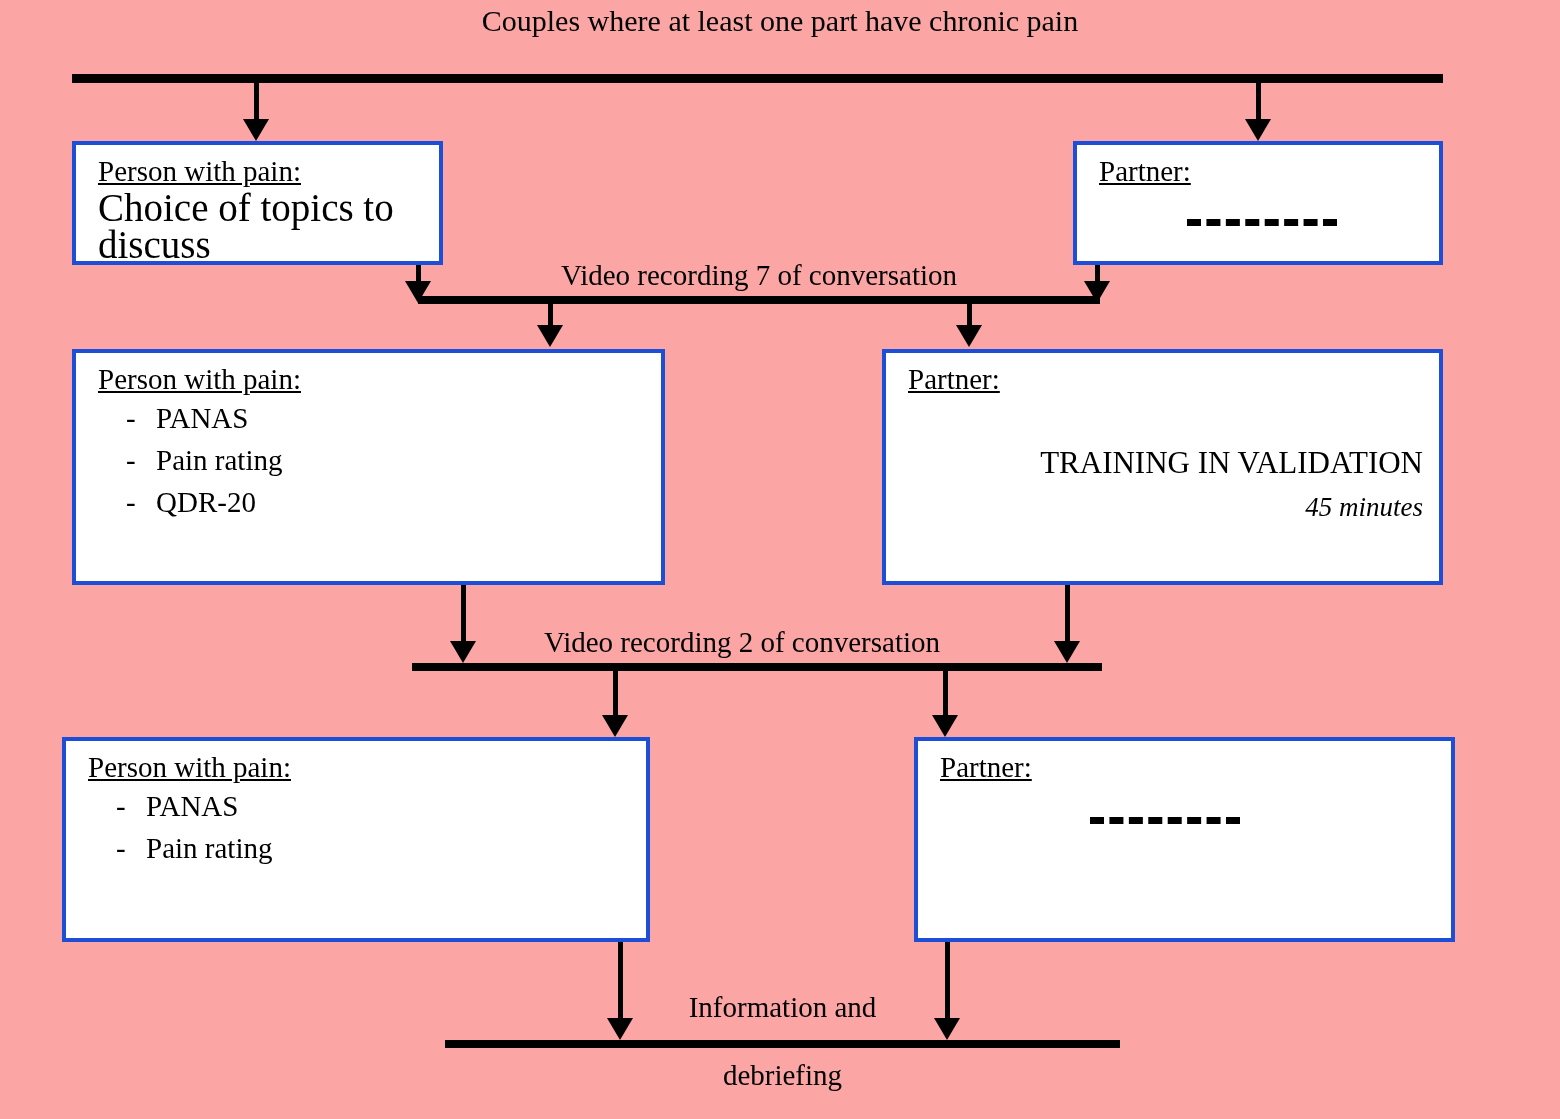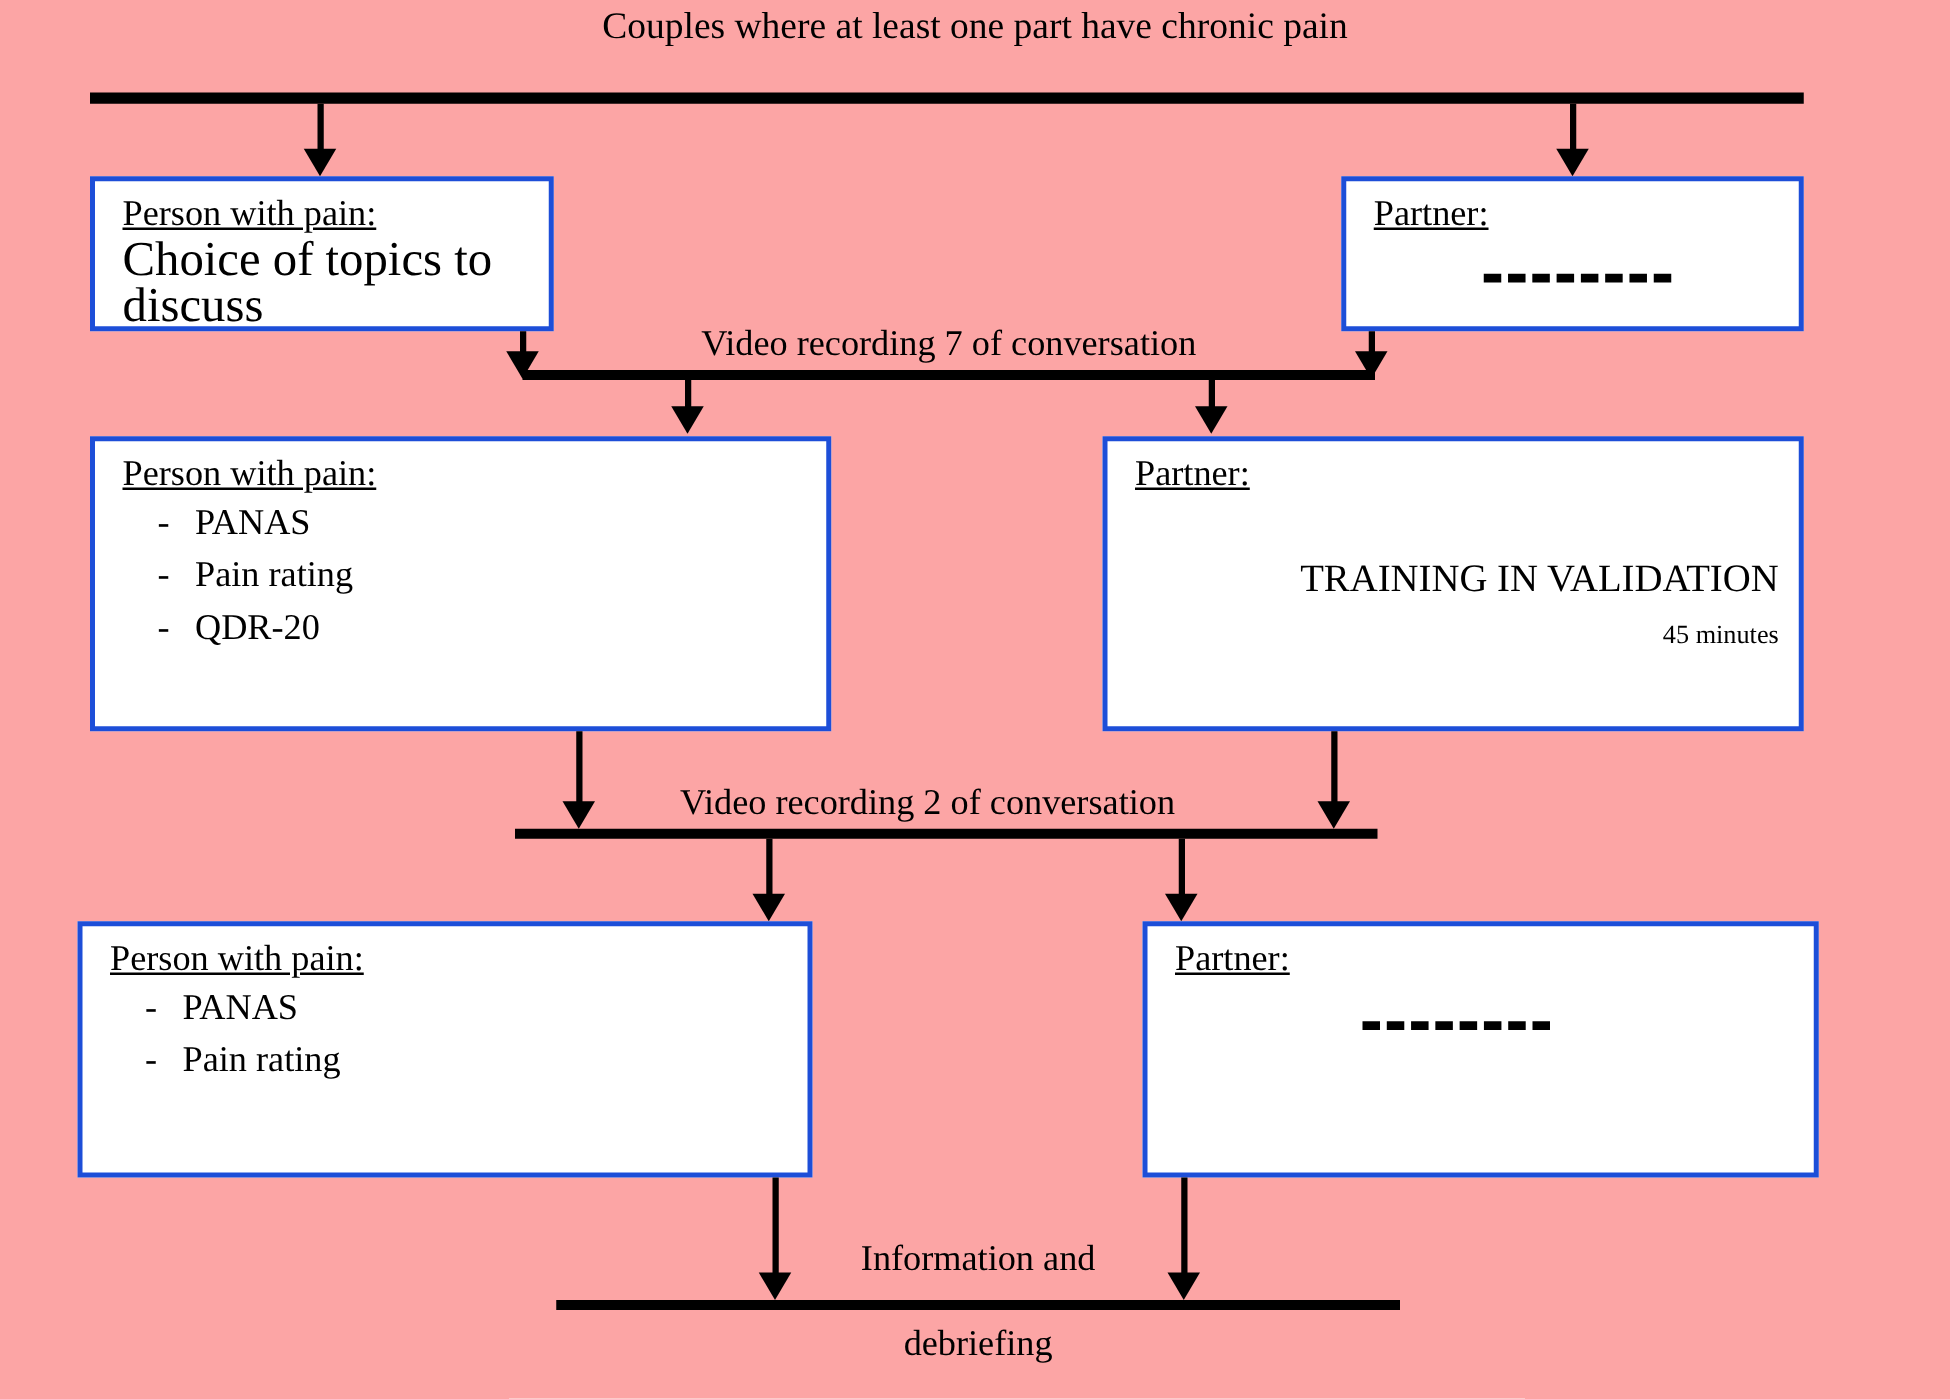--- a/index.html
+++ b/index.html
@@ -63,21 +63,22 @@
     width: 58px;
     padding-left: 28px;
     box-sizing: border-box;
   }
   .centered-block {
     text-align: right;
     font-size: 31px;
     line-height: 44px;
   }
   .centered-block .sub {
-    font-size: 21px;
+    font-size: 27px;
+    font-style: italic;
   }
   
   .dash-placeholder {
     position: absolute;
     height: 0;
     border-top: 7px dashed #000000;
   }
   
   .hbar {
     position: absolute;

